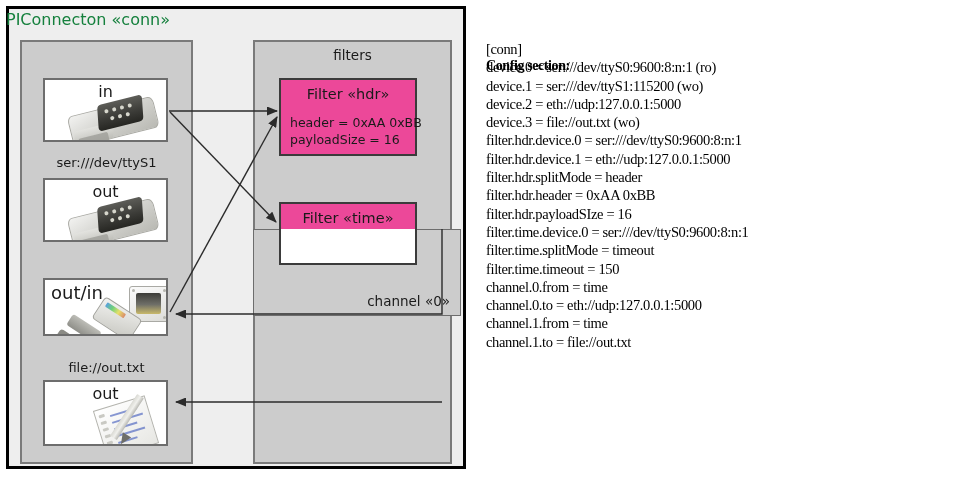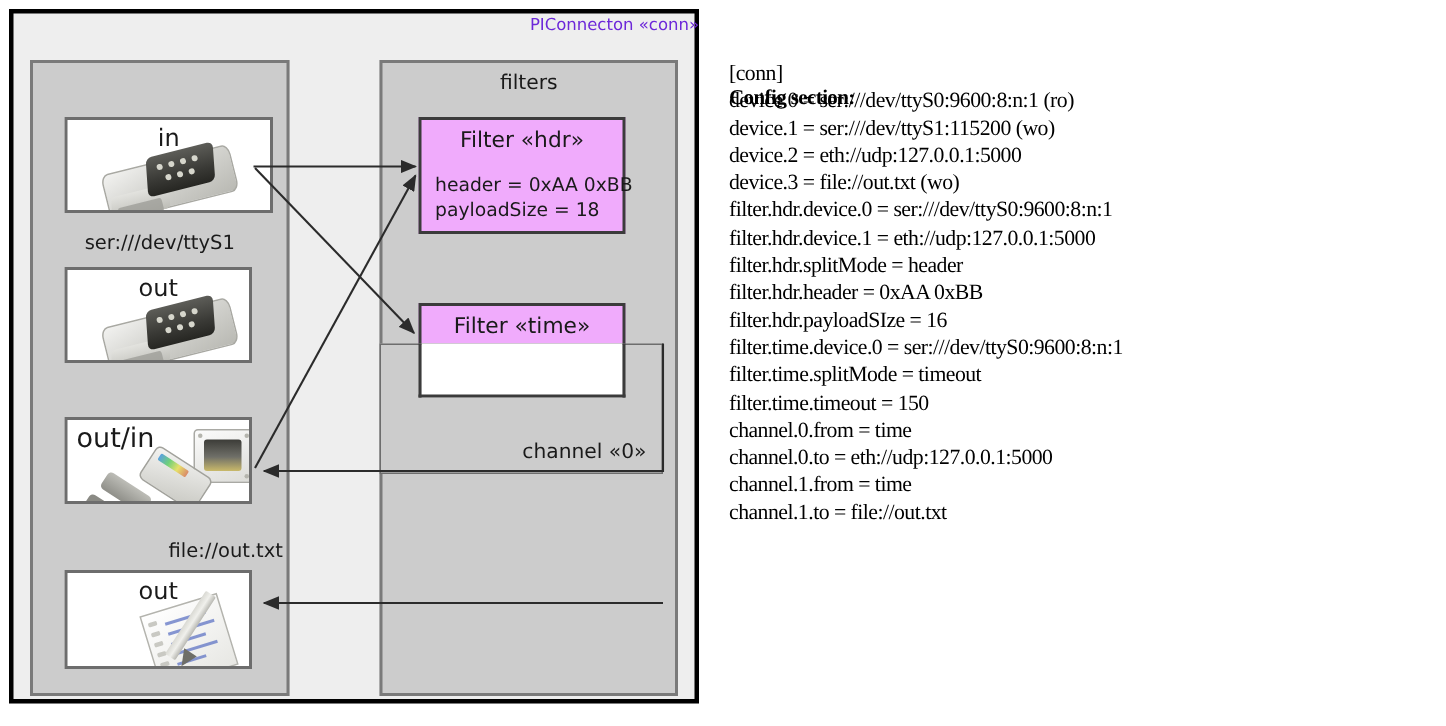--- a/index.html
+++ b/index.html
@@ -27,23 +27,23 @@
     left: 6px; top: 6px;
     width: 460px; height: 463px;
     background: #eeeeee;
     border: 3px solid #000000;
     box-sizing: border-box;
   }
   .outer-title {
     position: absolute;
     left: 6px; top: 10px;
     width: 460px;
-    text-align: right;
-    font-size: 11px;
-    color: #6d28d9;
+    text-align: left;
+    font-size: 16px;
+    color: #15803d;
     white-space: nowrap;
   }
 
   .group-box {
     position: absolute;
     background: #cccccc;
     border: 2px solid #7a7a7a;
     box-sizing: border-box;
   }
   #devices-group {
@@ -242,21 +242,21 @@
     width: 0; height: 0;
     border-left: 5px solid transparent;
     border-right: 5px solid transparent;
     border-top: 11px solid #6e6e68;
     transform: rotate(33deg);
   }
 
   
   .filter-card {
     position: absolute;
-    background: #f0abfc;
+    background: #ec4899;
     border: 2px solid #3b3b3b;
     box-sizing: border-box;
   }
   .filter-title {
     position: absolute;
     left: 0; right: 0; top: 6px;
     text-align: center;
     font-size: 14.5px;
     color: #1a1a1a;
     white-space: nowrap;
@@ -325,21 +325,21 @@
 </head>
 <body>
 
 <div id="diagram">
 
   <div class="outer-box"></div>
   <div class="outer-title">PIConnecton «conn»</div>
 
   <div class="group-box" id="devices-group"></div>
 
-  <div class="device-card" style="left:43px; top:78px; width:139px; height:64px;">
+  <div class="device-card" style="left:43px; top:78px; width:125px; height:64px;">
     <div class="device-label">in</div>
     <div class="device-art">
       <div class="db9">
         <div class="shell"></div>
         <div class="tail"></div>
         <div class="tail2"></div>
         <div class="hood"></div>
         <span class="pin" style="left:38px; top:8px;"></span>
         <span class="pin" style="left:46px; top:8px;"></span>
         <span class="pin" style="left:54px; top:8px;"></span>
@@ -382,21 +382,21 @@
         <span class="screw" style="right:2px; bottom:2px;"></span>
       </div>
       <div class="eth-cord"></div>
       <div class="eth-cord2"></div>
       <div class="eth-plug">
           <div class="strip"></div>
         </div>
     </div>
   </div>
 
-  <div class="device-caption" style="left:20px; width:173px; top:360px;margin-left:44px;">file://out.txt</div>
+  <div class="device-caption" style="left:20px; width:173px; top:360px;">file://out.txt</div>
   <div class="device-card" style="left:43px; top:380px; width:125px; height:66px;">
     <div class="device-label">out</div>
     <div class="device-art fileart">
       <div class="note-page">
         <div class="note-holes">
           <span class="note-hole" style="top:0px;"></span>
           <span class="note-hole" style="top:7px;"></span>
           <span class="note-hole" style="top:14px;"></span>
           <span class="note-hole" style="top:21px;"></span>
           <span class="note-hole" style="top:28px;"></span>
@@ -414,32 +414,32 @@
   </div>
 
   <div class="group-box" id="filters-group">
     <div class="group-title">filters</div>
   </div>
 
   <div class="filter-card" style="left:279px; top:78px; width:138px; height:78px;">
     <div class="filter-title">Filter «hdr»</div>
     <div class="filter-props">
       <div>header = 0xAA 0xBB</div>
-      <div>payloadSize = 18</div>
+      <div>payloadSize = 16</div>
     </div>
   </div>
 
   <div class="filter-card" style="left:279px; top:202px; width:138px; height:58px;">
     <div class="filter-title">Filter «time»</div>
     <div class="filter-props">
       <div>timeout = 150 ms</div>
     </div>
   </div>
 
-  <div class="channel-box" style="left:253px; top:229px; width:189px; height:87px;">
+  <div class="channel-box" style="left:253px; top:229px; width:208px; height:87px;">
     <div class="channel-label">channel «0»</div>
   </div>
 
   <div style="position:absolute; left:281px; top:229px; width:134px; height:36px;
               background:#ffffff;"></div>
   <div style="position:absolute; left:279px; top:229px; width:2px; height:36px;
               background:#3b3b3b;"></div>
   <div style="position:absolute; left:415px; top:229px; width:2px; height:36px;
               background:#3b3b3b;"></div>
   <div style="position:absolute; left:279px; top:263px; width:138px; height:2px;

